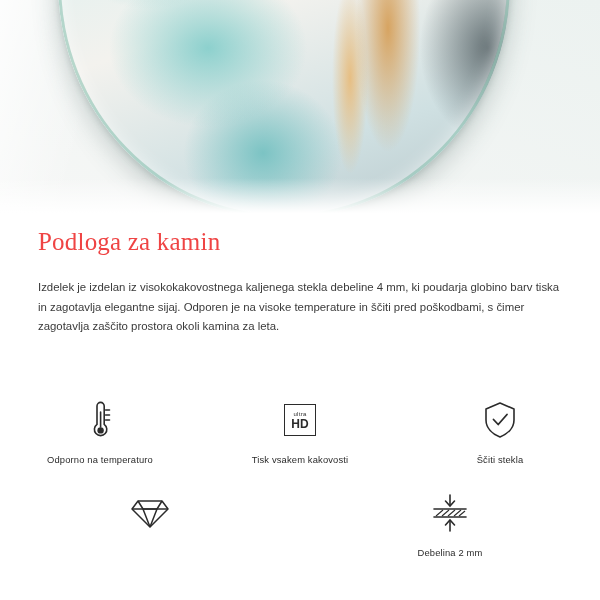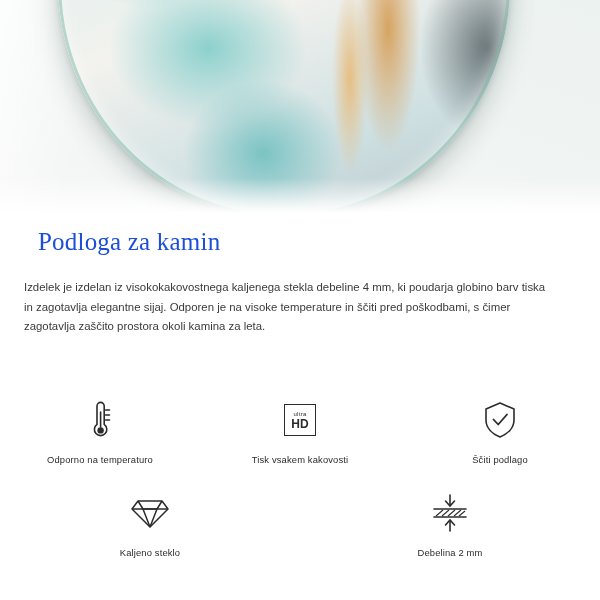--- a/index.html
+++ b/index.html
@@ -88,30 +88,30 @@
   .content {
     position: absolute;
     top: 226px;
     left: 0;
     width: 600px;
   }
   .headline {
     font-family: "Liberation Serif", serif;
     font-size: 25px;
     line-height: 32px;
-    color: #1d4ed8;
+    color: #ef4444;
     margin: 0 0 0 38px;
     font-weight: normal;
     letter-spacing: 0.2px;
   }
   .headline .line2 {
     display: block;
   }
   .description {
-    margin: 20px 38px 0 24px;
+    margin: 20px 38px 0 38px;
     font-size: 11.4px;
     line-height: 19.5px;
     color: #3a3a3a;
     width: 524px;
   }
 
   
   .features {
     position: absolute;
     top: 398px;
@@ -214,40 +214,39 @@
       <div class="feature-label">Tisk vsakem kakovosti</div>
     </div>
 
     <div class="feature">
       <div class="feature-icon">
         <svg width="36" height="40" viewBox="0 0 36 40">
           <path d="M18 3 L32 9 V20 C32 28 25.5 34 18 37 C10.5 34 4 28 4 20 V9 Z" fill="none" stroke="#2b2b2b" stroke-width="1.6" stroke-linejoin="round"></path>
           <path d="M11.5 19.5 L16.2 24.5 L25 14.5" fill="none" stroke="#2b2b2b" stroke-width="1.8" stroke-linecap="round" stroke-linejoin="round"></path>
         </svg>
       </div>
-      <div class="feature-label">Ščiti podlago</div>
+      <div class="feature-label">Ščiti stekla</div>
     </div>
 
   </div>
 
   <div class="feature-row row2">
 
     <div class="feature">
       <div class="feature-icon">
         <svg width="40" height="34" viewBox="0 0 40 34">
           <g fill="none" stroke="#2b2b2b" stroke-width="1.5" stroke-linejoin="round">
             <path d="M8 5 H32 L38 13 L20 31 L2 13 Z"></path>
             <path d="M2 13 H38"></path>
             <path d="M8 5 L13 13 L20 31"></path>
             <path d="M32 5 L27 13 L20 31"></path>
             <path d="M13 13 H27"></path>
           </g>
         </svg>
       </div>
-      <div class="feature-label">Kaljeno steklo</div>
     </div>
 
 
     <div class="feature">
       <div class="feature-icon">
         <svg width="40" height="40" viewBox="0 0 40 40">
           <g fill="none" stroke="#2b2b2b" stroke-width="1.6" stroke-linecap="round">
             <line x1="20" y1="2" x2="20" y2="12"></line>
             <path d="M15.5 8 L20 13 L24.5 8"></path>
             <line x1="20" y1="38" x2="20" y2="28"></line>

